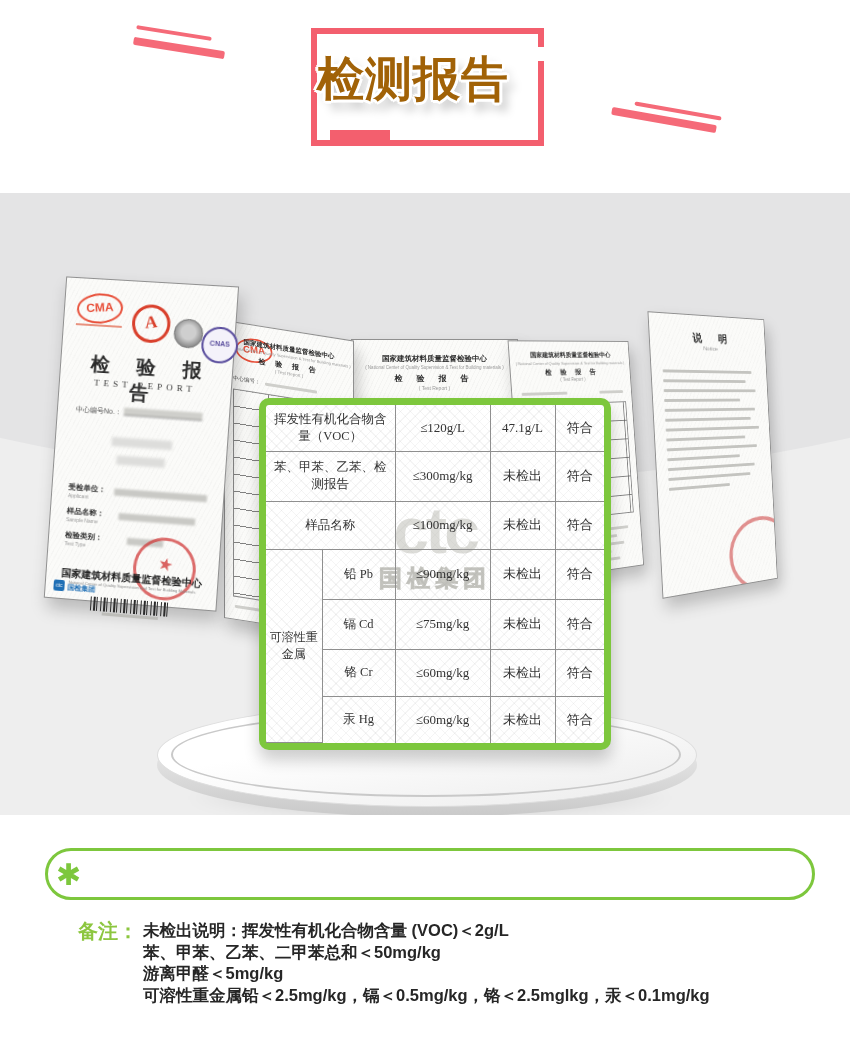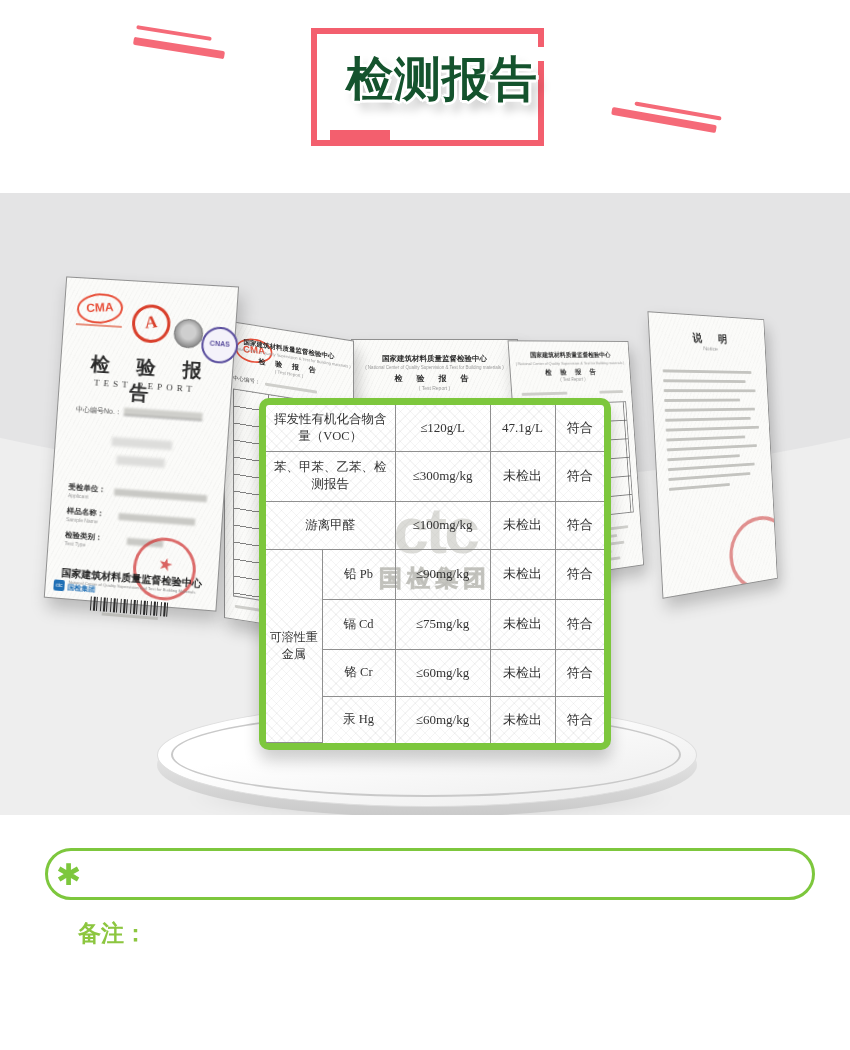--- a/index.html
+++ b/index.html
@@ -10,22 +10,22 @@
   .deco{position:absolute;background:#f56a78;border-radius:2px;}
   #deco-tl-thin{left:136px;top:31px;width:76px;height:4px;transform:rotate(9deg);}
   #deco-tl-thick{left:133px;top:44px;width:92px;height:8px;transform:rotate(9deg);}
   #deco-br-thin{left:634px;top:109px;width:88px;height:4px;transform:rotate(10deg);}
   #deco-br-thick{left:611px;top:116px;width:106px;height:8px;transform:rotate(10deg);}
 
   #banner-box{position:absolute;left:311px;top:28px;width:221px;height:106px;
               border:6px solid #f35f6e;}
   #banner-gap{position:absolute;right:-6px;top:13px;width:6px;height:14px;background:#fff;}
   #banner-underline{position:absolute;left:13px;bottom:-1px;width:60px;height:11px;background:#f35f6e;}
-  #banner-title{position:absolute;left:0;top:14px;width:100%;text-align:right;
-      font-size:47px;font-weight:700;letter-spacing:1px;color:#14532d;
+  #banner-title{position:absolute;left:0;top:14px;width:100%;text-align:left;
+      font-size:47px;font-weight:700;letter-spacing:1px;color:#a16207;
       text-shadow:-3px 0 0 #fff,3px 0 0 #fff,0 -3px 0 #fff,0 3px 0 #fff,
                   -2px -2px 0 #fff,2px 2px 0 #fff,-2px 2px 0 #fff,2px -2px 0 #fff,
                   7px 9px 10px rgba(0,0,0,0.25);}
 
   
   #stage{position:absolute;left:0;top:193px;width:850px;height:622px;background:#eeeeee;overflow:hidden;}
   #stage-arc{position:absolute;left:-475px;top:-472px;width:1800px;height:762px;border-radius:50%;
              background:#e4e4e5;}
 
   
@@ -141,21 +141,21 @@
   #report-table td:last-child{border-right:none;font-family:Liberation Mono, monospace;}
   #report-table td.name{font-size:12.5px;}
   #report-table td.group{font-size:12px;}
 
   
   #note-box{position:absolute;left:45px;top:848px;width:770px;height:52px;box-sizing:border-box;
       border:3px solid #7dc73d;border-radius:28px;background:#fff;}
   #note-star{position:absolute;left:8px;top:6px;font-size:30px;color:#7dc73d;}
   #note-text{position:absolute;left:42px;top:5px;width:716px;font-size:15px;font-weight:600;color:#333;
       line-height:20px;}
-  #remarks-label{position:absolute;left:78px;top:918px;font-size:23px;font-weight:700;color:#8cc63f;}
+  #remarks-label{position:absolute;left:78px;top:918px;font-size:20px;font-weight:700;color:#8cc63f;}
   #remarks-lines{position:absolute;left:143px;top:920px;width:650px;font-size:16.5px;font-weight:600;
       color:#262626;line-height:21.5px;}
 </style>
 </head>
 <body>
 
 <div id="app">
 
   <div class="deco" id="deco-tl-thin"></div>
   <div class="deco" id="deco-tl-thick"></div>
@@ -299,21 +299,21 @@
         <td>47.1g/L</td>
         <td>符合</td>
       </tr>
       <tr style="height:50px">
         <td colspan="2" class="name">苯、甲苯、乙苯、检测报告</td>
         <td>≤300mg/kg</td>
         <td>未检出</td>
         <td>符合</td>
       </tr>
       <tr style="height:48px">
-        <td colspan="2" class="name">游离甲醛</td>
+        <td colspan="2" class="name">样品名称</td>
         <td>≤100mg/kg</td>
         <td>未检出</td>
         <td>符合</td>
       </tr>
       <tr style="height:50px">
         <td rowspan="4" class="group">可溶性重金属</td>
         <td class="name">铅 Pb</td>
         <td>≤90mg/kg</td>
         <td>未检出</td>
         <td>符合</td>
@@ -338,14 +338,20 @@
       </tr>
     </tbody>
       </table>
   </div>
 
   <div id="note-box">
     <div id="note-star">✱</div>
   </div>
 
   <div id="remarks-label">备注：</div>
+  <div id="remarks-lines">
+    <div>未检出说明：挥发性有机化合物含量 (VOC)＜2g/L</div>
+    <div>苯、甲苯、乙苯、二甲苯总和＜50mg/kg</div>
+    <div>游离甲醛＜5mg/kg</div>
+    <div>可溶性重金属铅＜2.5mg/kg，镉＜0.5mg/kg，铬＜2.5mglkg，汞＜0.1mg/kg</div>
+  </div>
 
 </div>
 
 </body></html>

